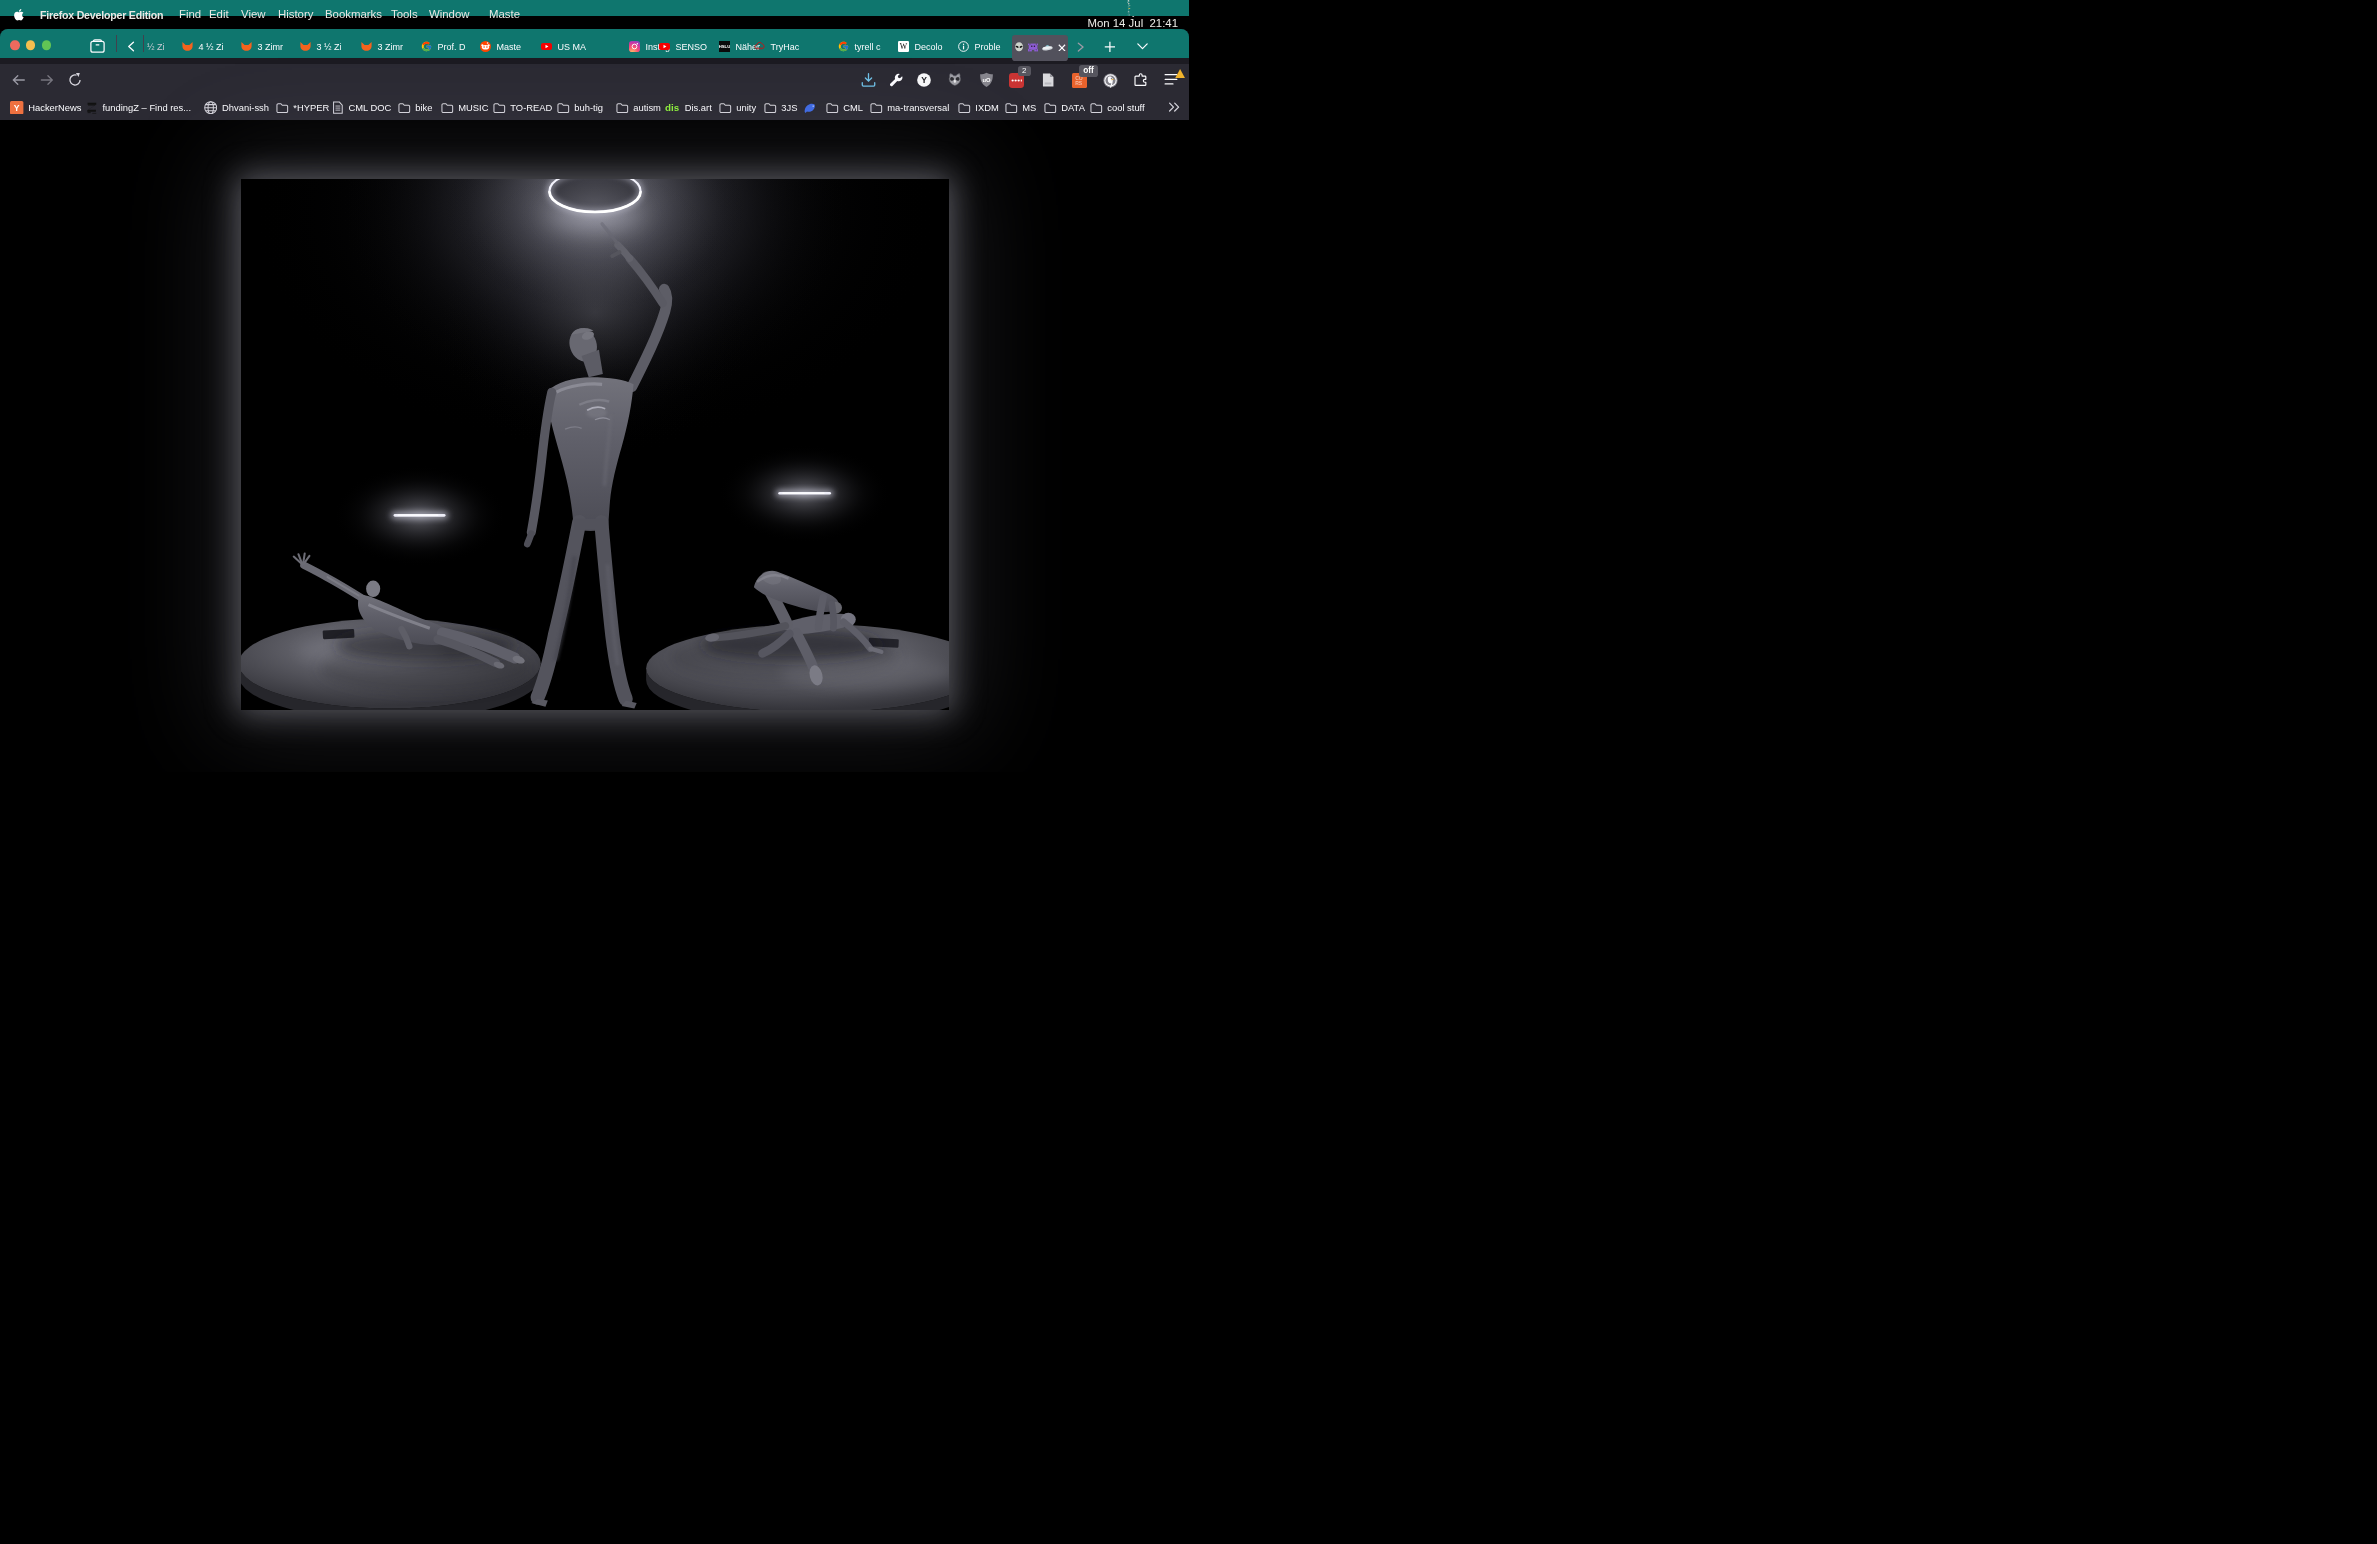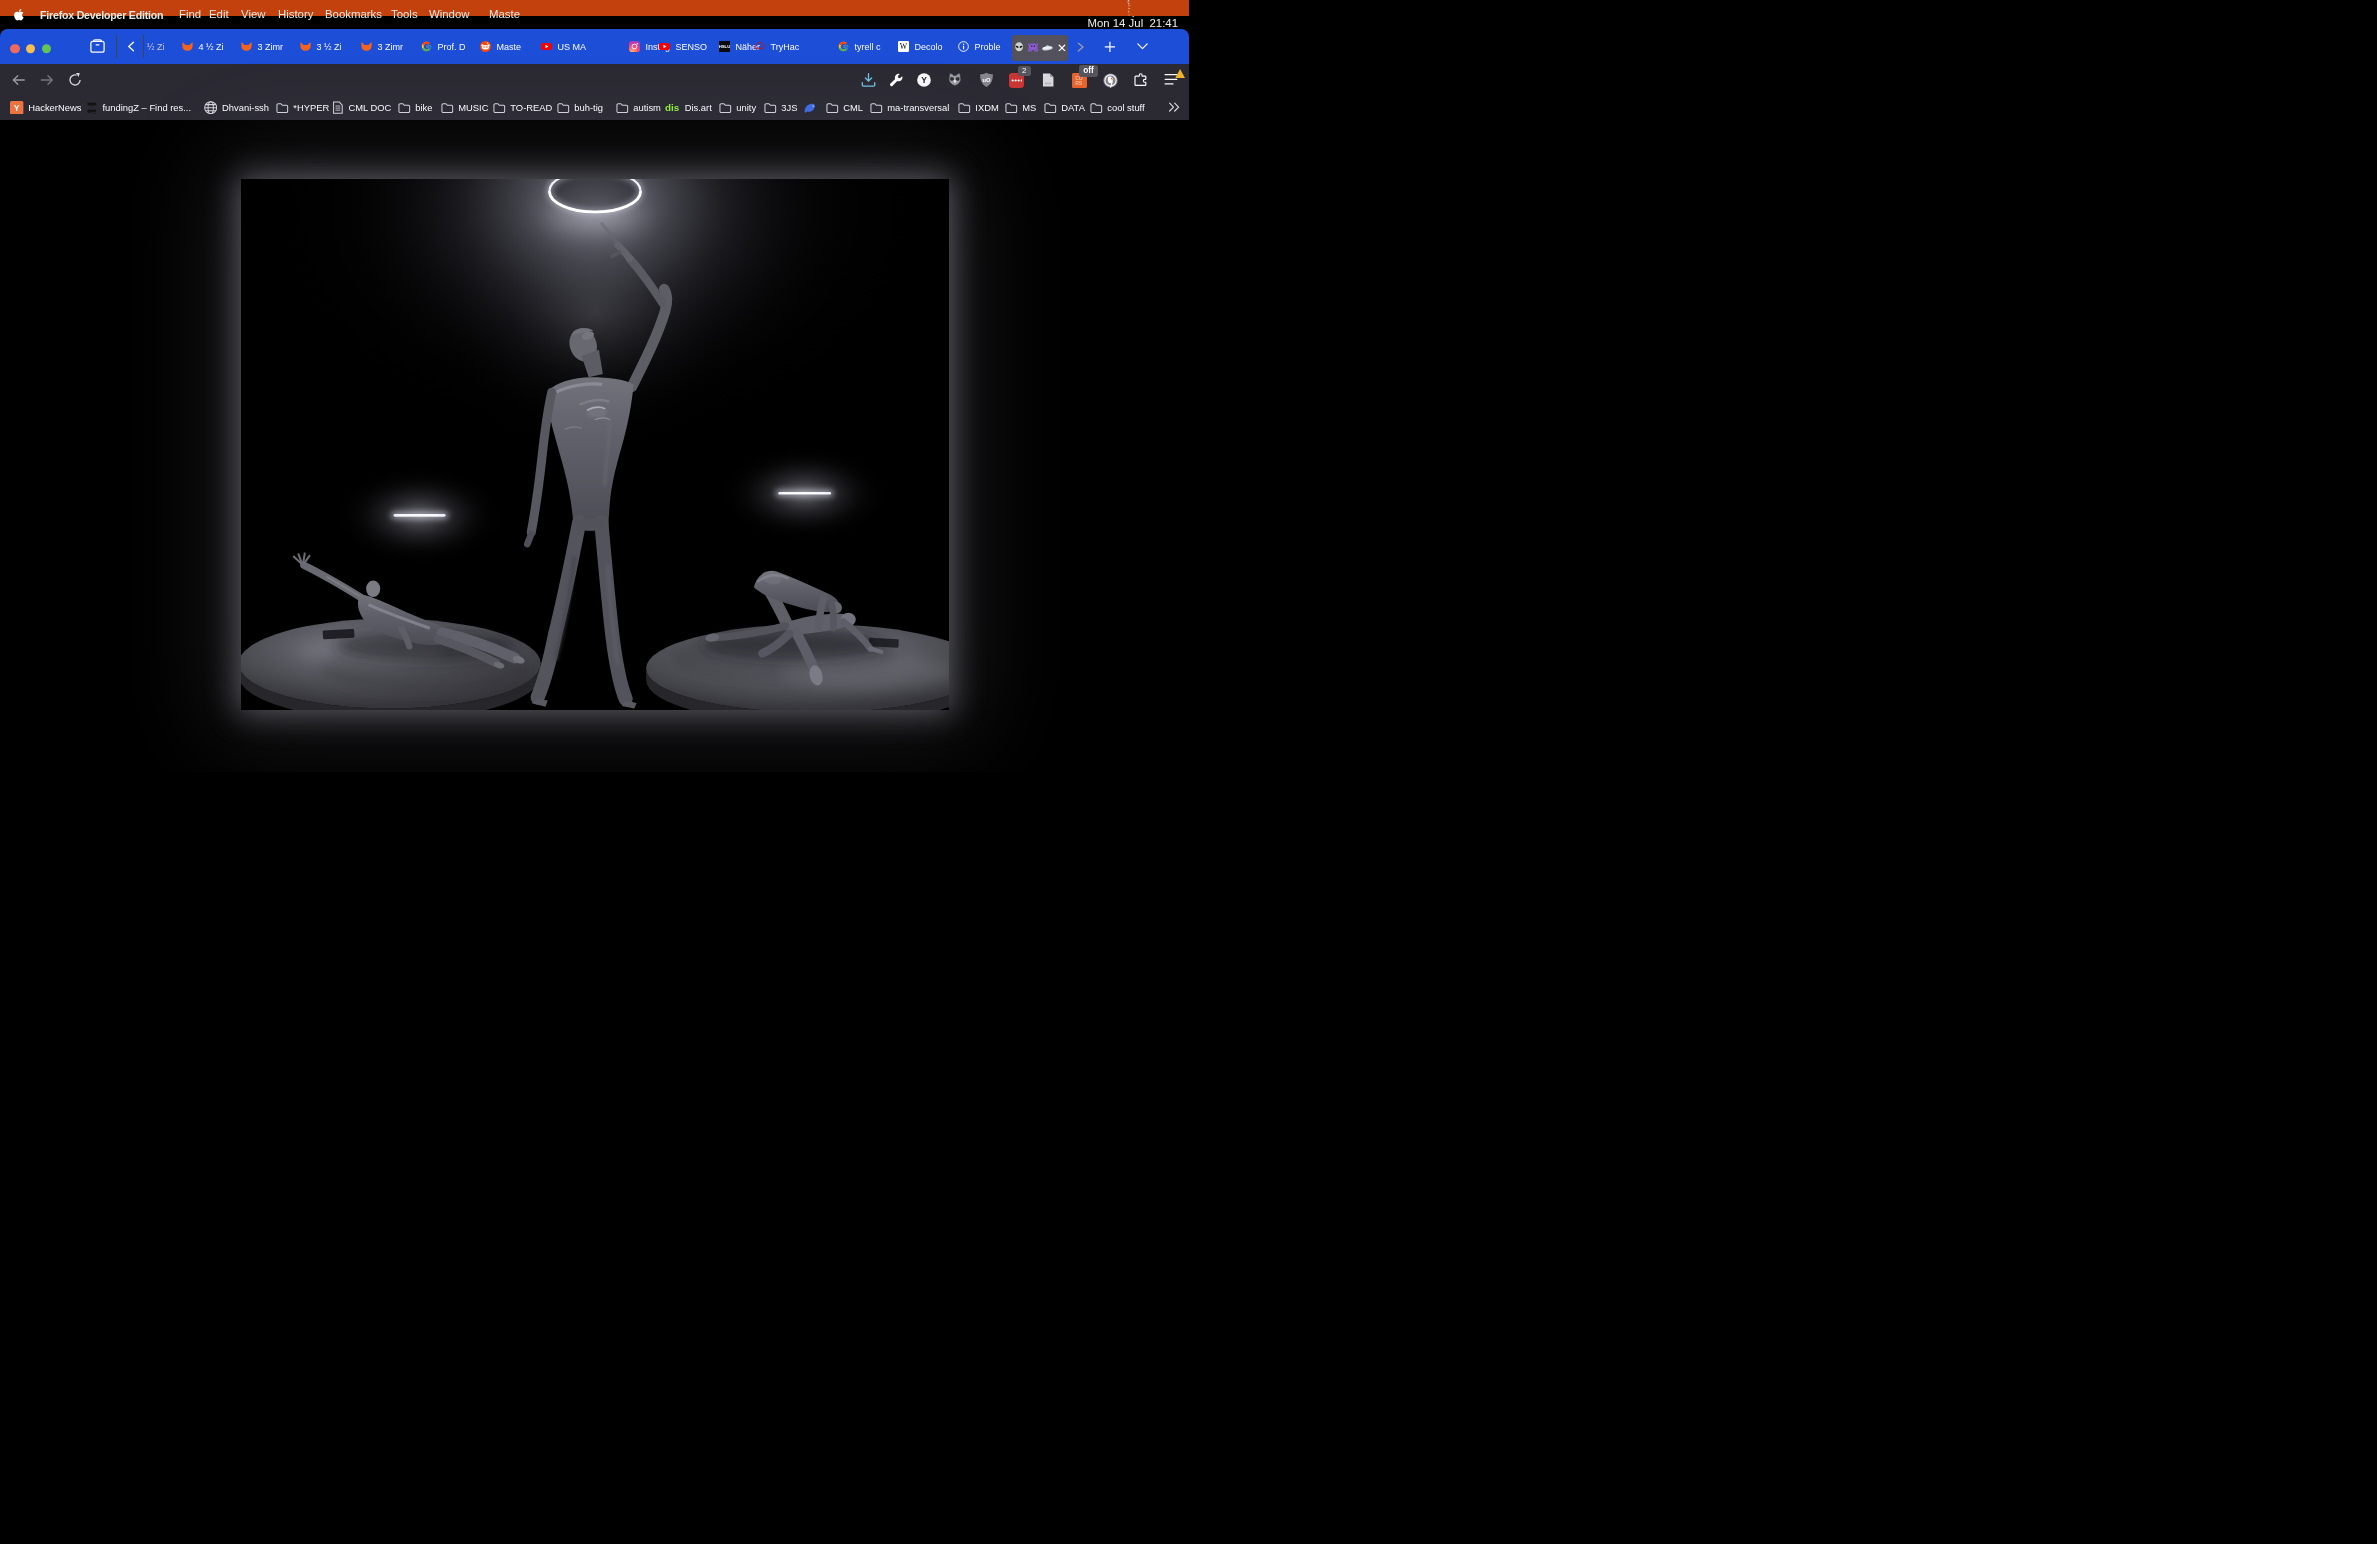--- a/index.html
+++ b/index.html
@@ -1,31 +1,31 @@
 <!DOCTYPE html>
 <html style="font-size:12.6px"><head>
 <meta charset="utf-8">
 <style>
   * { margin:0; padding:0; box-sizing:border-box; }
   html,body { width:1189px; height:772px; background:#000; overflow:hidden;
     font-family:"Liberation Sans", sans-serif; }
   
   .menubar { position:absolute; left:0; top:0; width:1189px; height:16px;
-    background:#c2410c; display:flex; align-items:center; color:#e9e9e4; }
+    background:#0f766e; display:flex; align-items:center; color:#e9e9e4; }
   .menubar .apple { position:absolute; left:13.8px; top:7.9px; width:11.4px; height:13.4px; }
   .menubar .appname { position:absolute; left:40px; top:7.9px; font-weight:bold; font-size:10.6px; letter-spacing:-0.2px; top:8.6px;}
   .menubar .mi { position:absolute; top:7.9px; font-size:11.4px; }
   .mright { position:absolute; right:0; top:0; height:29px; display:flex; align-items:center;flex-direction:column; }
   .mright svg { margin-right:0; }
   .clock { color:#eeeee9; font-size:11.4px; margin-left:7.9px; margin-right:11px; white-space:nowrap; }
   
   .window { position:absolute; left:0; top:29px; width:1189px; height:743px;
     background:#1c1b22; border-radius:7.9px 7.9px 0 0; overflow:hidden; }
   
-  .tabbar { position:absolute; left:0; top:0; width:1189px; height:35px; background:#1d4ed8;text-decoration:underline; }
+  .tabbar { position:absolute; left:0; top:0; width:1189px; height:29px; background:#0f766e;text-decoration:underline; }
   .tl { position:absolute; top:56.2%; width:9.4px; height:9.4px; border-radius:50%; transform:translateY(-50%); }
   .tb-icon { position:absolute; color:#fbfbfe; }
   .vdiv { position:absolute; top:6.3px; bottom:6.3px; width:0.8px; background:#42414d; }
   .tab { position:absolute; top:4.7px; height:26px; display:flex; align-items:center;
     font-size:9px; color:#fbfbfe; white-space:nowrap; overflow:hidden; }
   .tab .ti { width:11px; height:11px; margin-right:5.5px; flex:0 0 auto; }
   .atab { position:absolute; left:1012px; top:5.5px; width:56px; height:26px; background:#52515c;
     border-radius:3.1px; display:flex; align-items:center; justify-content:center; }
   
   .toolbar { position:absolute; left:0; top:35px; width:1189px; height:31px; background:#2b2a33; }

